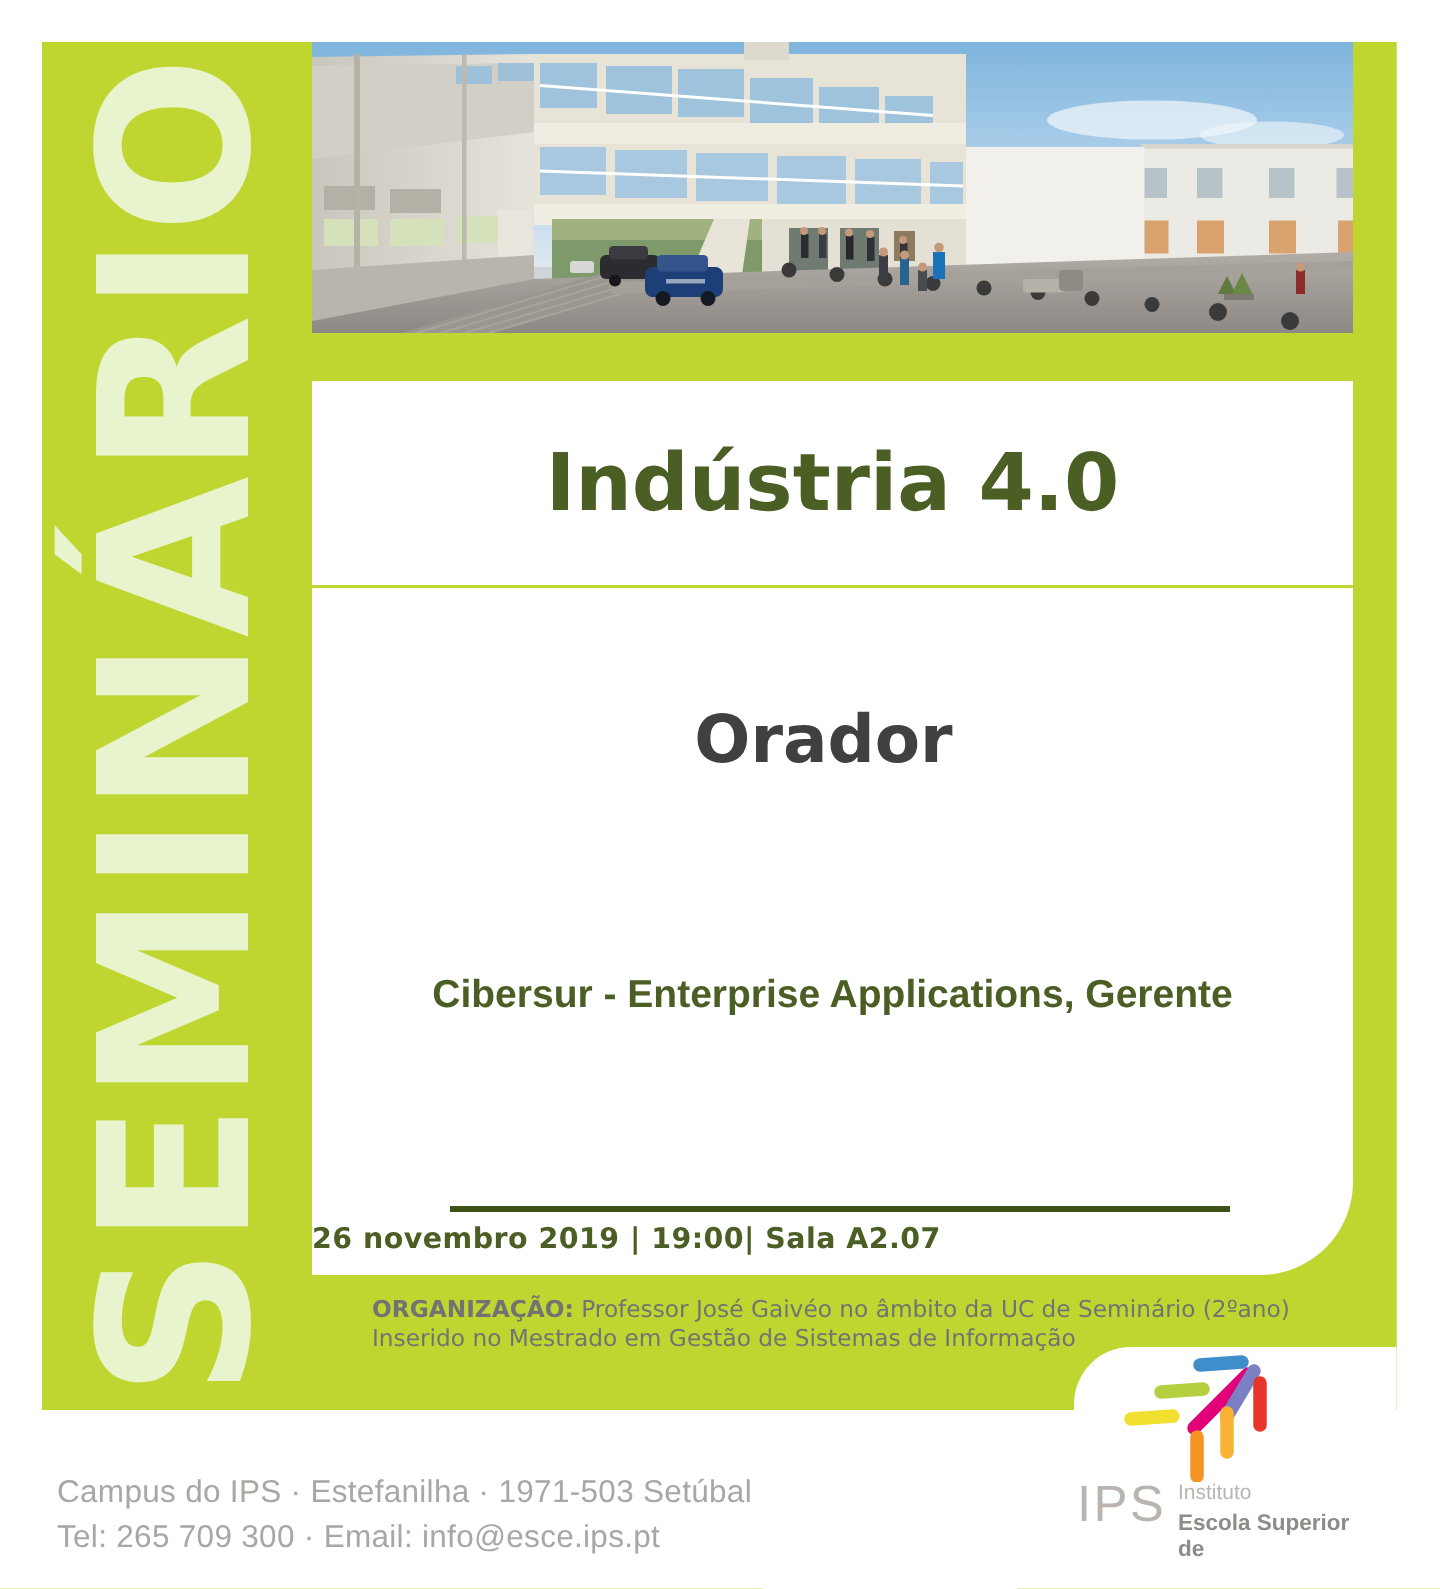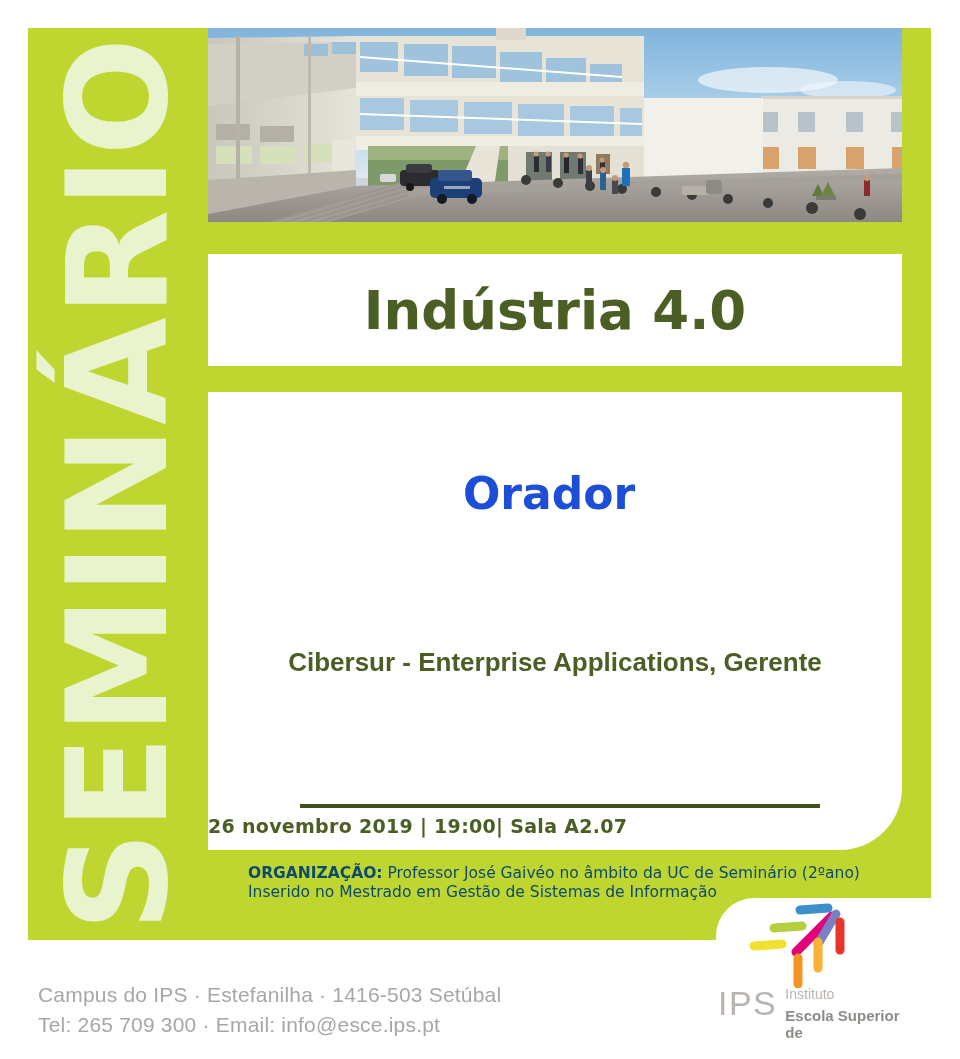--- a/index.html
+++ b/index.html
@@ -83,21 +83,21 @@
     background: #cfd4d8;
   }
   .photo svg { display: block; width: 100%; height: 100%; }
 
   
   .title-box {
     position: absolute;
     left: 208px;
     top: 254px;
     width: 694px;
-    height: 112px;
+    height: 136px;
     background: #ffffff;
     display: flex;
     align-items: center;
     justify-content: center;
     text-align: center;
   }
   .title-text {
     font-family: "DejaVu Sans", sans-serif;
     font-weight: bold;
     font-size: 53px;
@@ -117,21 +117,21 @@
   }
 
   .speaker-label {
     position: absolute;
     left: 0; right: 12px;
     top: 76px;
     text-align: center;
     font-family: "DejaVu Sans", sans-serif;
     font-weight: bold;
     font-size: 44px;
-    color: #1d4ed8;
+    color: #404040;
   }
   .speaker-name {
     position: absolute;
     left: 0; right: 0;
     top: 174px;
     text-align: center;
     font-family: "DejaVu Sans", sans-serif;
     font-weight: bold;
     font-size: 52px;
     color: #4b5f24;
@@ -169,21 +169,21 @@
 
   
   .org-block {
     position: absolute;
     left: 248px;
     top: 864px;
     width: 670px;
     font-family: "DejaVu Sans", sans-serif;
     font-size: 15.5px;
     line-height: 19px;
-    color: #0c4a6e;
+    color: #737373;
   }
   .org-block .lbl { font-weight: bold; }
 
   
   .footer-address {
     position: absolute;
     left: 38px;
     top: 980px;
     font-family: "Liberation Sans", sans-serif;
     font-size: 21px;
@@ -431,21 +431,21 @@
     <div class="rule"></div>
     <div class="datetime">26 novembro 2019  |  19:00|  Sala A2.07</div>
   </div>
 
   <div class="org-block">
     <div><span class="lbl">ORGANIZAÇÃO:</span><span> Professor José Gaivéo no âmbito da UC de Seminário  (2ºano)</span></div>
     <div>Inserido  no  Mestrado em Gestão de Sistemas de Informação</div>
   </div>
 
   <div class="footer-address">
-    <div>Campus do IPS · Estefanilha · 1416-503 Setúbal</div>
+    <div>Campus do IPS · Estefanilha · 1971-503 Setúbal</div>
     <div>Tel: 265 709 300  ·  Email: info@esce.ips.pt</div>
   </div>
 
   <div class="ips-logo">
     <div class="ips-mark">
       <svg viewBox="0 0 120 88">
         <g stroke-linecap="round" stroke-width="9" fill="none">
           <line x1="60" y1="10" x2="88" y2="8" stroke="#3d8ecb"></line>
           <line x1="34" y1="28" x2="62" y2="26" stroke="#b4cf3f"></line>
           <line x1="14" y1="46" x2="42" y2="44" stroke="#f2e030"></line>

